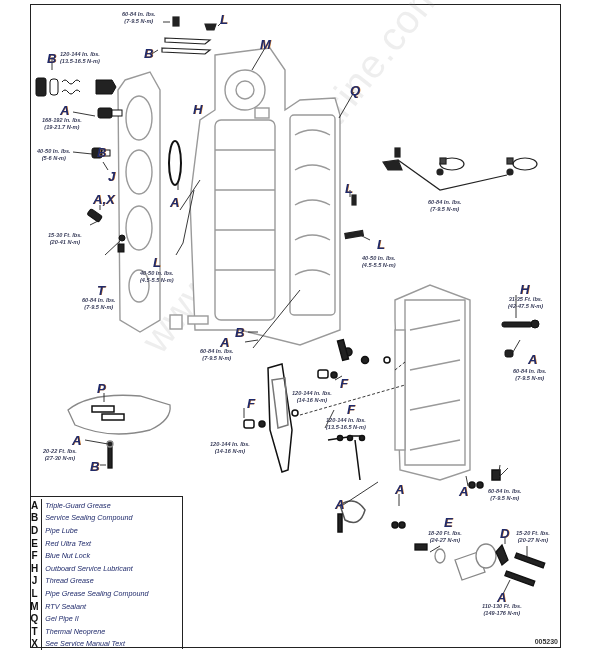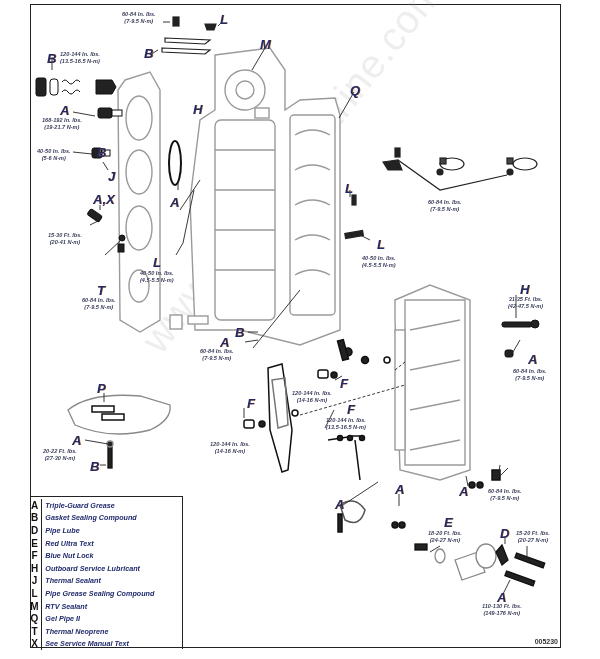--- a/index.html
+++ b/index.html
@@ -7,21 +7,21 @@
   #frame { position:absolute; left:30px; top:4px; width:531px; height:644px; border:1.5px solid #222; box-sizing:border-box; }
   svg#art { position:absolute; left:0; top:0; width:600px; height:659px; }
   .callout { position:absolute; font-family:"Liberation Sans", sans-serif; font-style:italic; font-weight:bold; color:#1f2a6b; font-size:13px; line-height:13px; text-shadow:0.5px 0 0 #d9822b; white-space:nowrap; }
   .torque { position:absolute; font-family:"Liberation Sans", sans-serif; font-style:italic; font-weight:bold; color:#3b3f5c; font-size:5.6px; line-height:7.4px; text-align:center; white-space:nowrap; }
   .torque span { display:block; }
   .watermark { position:absolute; left:150px; top:325px; transform:rotate(-52deg); transform-origin:left center; font-family:"Liberation Sans", sans-serif; font-size:40px; color:rgba(150,150,150,0.16); letter-spacing:1px; white-space:nowrap; }
   #legend { position:absolute; left:30px; top:496px; width:153px; height:153px; border-top:1.5px solid #222; border-right:1.5px solid #222; box-sizing:border-box; padding-top:2px; }
   #legend .row { display:flex; align-items:center; height:12.6px; }
   #legend .key { width:9px; font-family:"Liberation Sans", sans-serif; font-weight:bold; font-size:10px; color:#111; text-align:center; }
   #legend .sep { width:1.3px; height:12.6px; background:#222; margin:0 3px 0 2px; }
-  #legend .desc { font-family:"Liberation Sans", sans-serif; font-weight:bold; font-style:italic; font-size:7.2px; color:#1f2a6b; white-space:nowrap; }
+  #legend .desc { font-family:"Liberation Sans", sans-serif; font-weight:normal; font-style:italic; font-size:7.2px; color:#1f2a6b; white-space:nowrap; }
   #figno { position:absolute; right:42px; bottom:14px; font-family:"Liberation Sans", sans-serif; font-weight:bold; font-size:7px; color:#333; }
 </style>
 </head>
 <body>
 
 <div id="frame"></div>
 
 <div class="watermark">www.crowleymarine.com</div>
 
 <svg id="art" viewBox="0 0 600 659">
@@ -301,21 +301,21 @@
 
 <div id="legend">
   <div class="row">
       <span class="key">A</span>
       <span class="sep"></span>
       <span class="desc">Triple-Guard Grease</span>
     </div>
   <div class="row">
       <span class="key">B</span>
       <span class="sep"></span>
-      <span class="desc">Gasket Sealing Compound</span>
+      <span class="desc">Service Sealing Compound</span>
     </div>
   <div class="row">
       <span class="key">D</span>
       <span class="sep"></span>
       <span class="desc">Pipe Lube</span>
     </div>
   <div class="row">
       <span class="key">E</span>
       <span class="sep"></span>
       <span class="desc">Red Ultra Text</span>
@@ -326,21 +326,21 @@
       <span class="desc">Blue Nut Lock</span>
     </div>
   <div class="row">
       <span class="key">H</span>
       <span class="sep"></span>
       <span class="desc">Outboard Service Lubricant</span>
     </div>
   <div class="row">
       <span class="key">J</span>
       <span class="sep"></span>
-      <span class="desc">Thermal Sealant</span>
+      <span class="desc">Thread Grease</span>
     </div>
   <div class="row">
       <span class="key">L</span>
       <span class="sep"></span>
       <span class="desc">Pipe Grease Sealing Compound</span>
     </div>
   <div class="row">
       <span class="key">M</span>
       <span class="sep"></span>
       <span class="desc">RTV Sealant</span>

